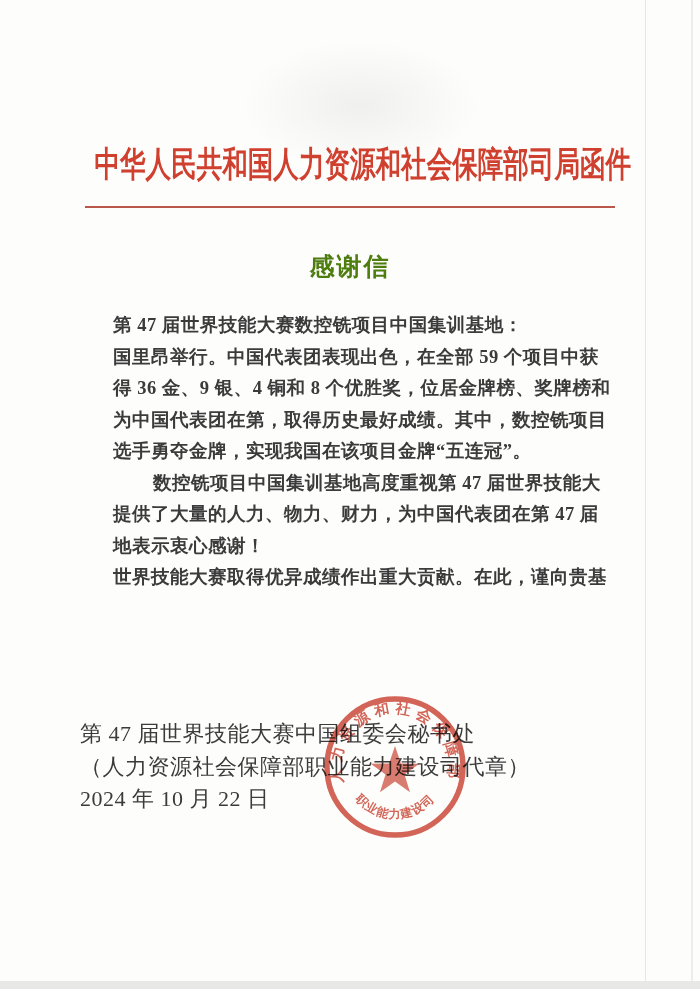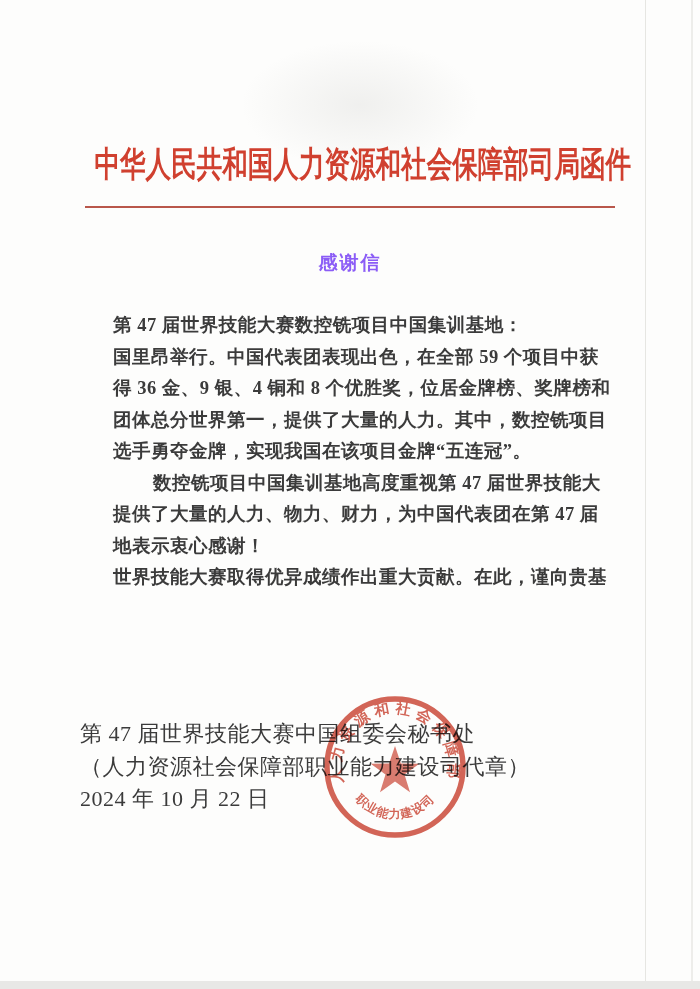--- a/index.html
+++ b/index.html
@@ -29,21 +29,21 @@
     font-size:35px;font-weight:bold;color:var(--header-red);
     white-space:nowrap;letter-spacing:0;
     transform:scaleX(0.73);transform-origin:50% 50%;
   }
   .letterhead-rule{
     position:absolute;left:85px;top:206px;width:530px;height:2px;
     background:var(--rule-red);
   }
   .letter-title{
     position:absolute;left:0;top:250px;width:700px;text-align:center;
-    font-size:19px;font-weight:bold;color:#8b5cf6;letter-spacing:2px;
+    font-size:25px;font-weight:bold;color:#4d7c0f;letter-spacing:2px;
   }
   .letter-body{
     position:absolute;left:113px;top:310px;width:480px;
     font-size:18.5px;color:var(--ink);letter-spacing:0.5px;
   }
   .body-line{height:31.5px;line-height:31.5px;white-space:nowrap;font-weight:bold;}
   .body-line.indent{padding-left:40px;}
   .signature{
     position:absolute;left:80px;top:718px;width:600px;text-align:left;
     font-size:22px;color:var(--ink);letter-spacing:0.5px;
@@ -66,21 +66,21 @@
 
   <div class="letterhead">中华人民共和国人力资源和社会保障部司局函件</div>
   <div class="letterhead-rule"></div>
 
   <div class="letter-title">感谢信</div>
 
   <div class="letter-body">
     <div class="body-line">第 47 届世界技能大赛数控铣项目中国集训基地：</div>
     <div class="body-line">国里昂举行。中国代表团表现出色，在全部 59 个项目中获</div>
     <div class="body-line">得 36 金、9 银、4 铜和 8 个优胜奖，位居金牌榜、奖牌榜和</div>
-    <div class="body-line">团体总分世界第一，提供了大量的人力。其中，数控铣项目</div>
+    <div class="body-line">为中国代表团在第，取得历史最好成绩。其中，数控铣项目</div>
     <div class="body-line">选手勇夺金牌，实现我国在该项目金牌“五连冠”。</div>
     <div class="body-line indent">数控铣项目中国集训基地高度重视第 47 届世界技能大</div>
     <div class="body-line">提供了大量的人力、物力、财力，为中国代表团在第 47 届</div>
     <div class="body-line">地表示衷心感谢！</div>
     <div class="body-line">世界技能大赛取得优异成绩作出重大贡献。在此，谨向贵基</div>
   </div>
 
   <div class="signature">
     <div>第 47 届世界技能大赛中国组委会秘书处</div>
     <div>（人力资源社会保障部职业能力建设司代章）</div>

